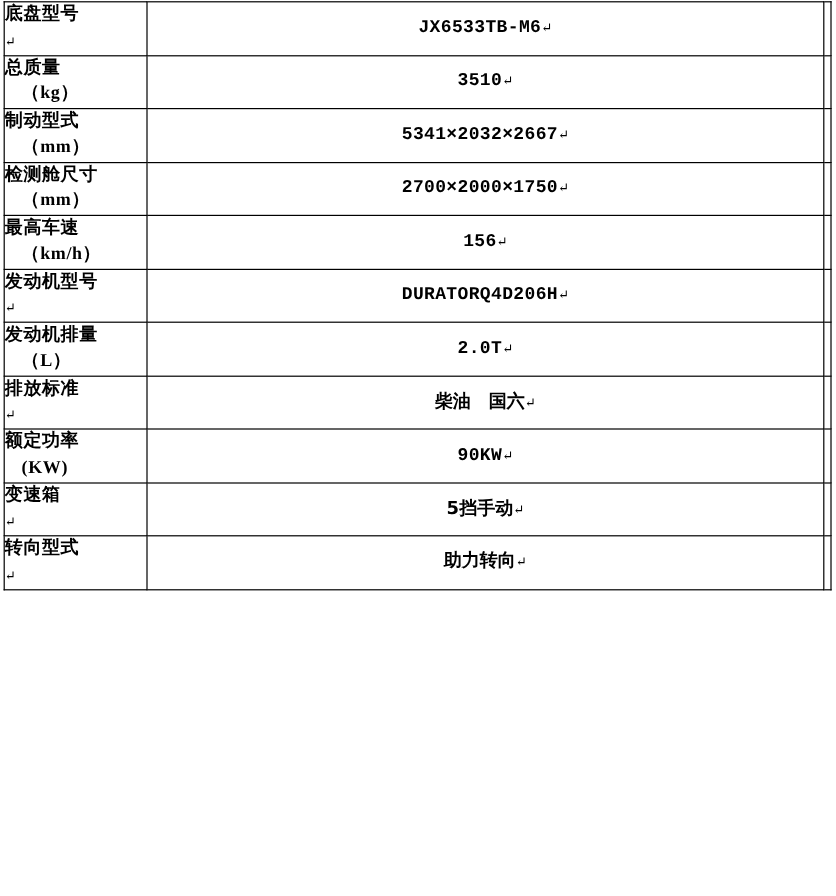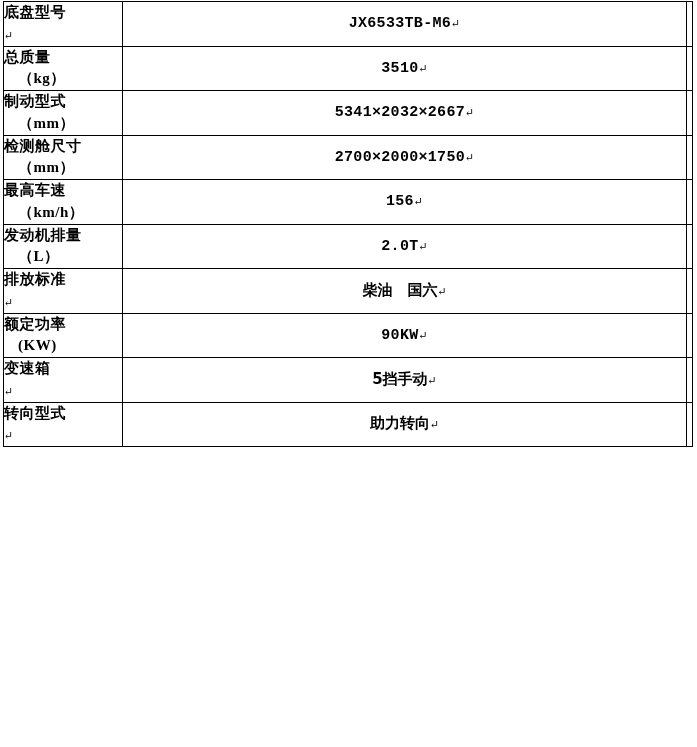--- a/index.html
+++ b/index.html
@@ -117,20 +117,25 @@
         </tr>
         <tr>
           <td class="label">
             <span class="line1">最高车速</span>
             <span class="line2">（km/h）</span>
           </td>
           <td class="value"><span class="vmain mono">156</span><span class="mark">↵</span></td>
           <td class="tail"></td>
         </tr>
         <tr>
+          <td class="label"><span class="line1">发动机型号</span><span class="mark">↵</span></td>
+          <td class="value"><span class="vmain mono">DURATORQ4D206H</span><span class="mark">↵</span></td>
+          <td class="tail"></td>
+        </tr>
+        <tr>
           <td class="label">
             <span class="line1">发动机排量</span>
             <span class="line2">（L）</span>
           </td>
           <td class="value"><span class="vmain mono">2.0T</span><span class="mark">↵</span></td>
           <td class="tail"></td>
         </tr>
         <tr>
           <td class="label"><span class="line1">排放标准</span><span class="mark">↵</span></td>
           <td class="value"><span class="vmain cjk">柴油　国六</span><span class="mark">↵</span></td>

